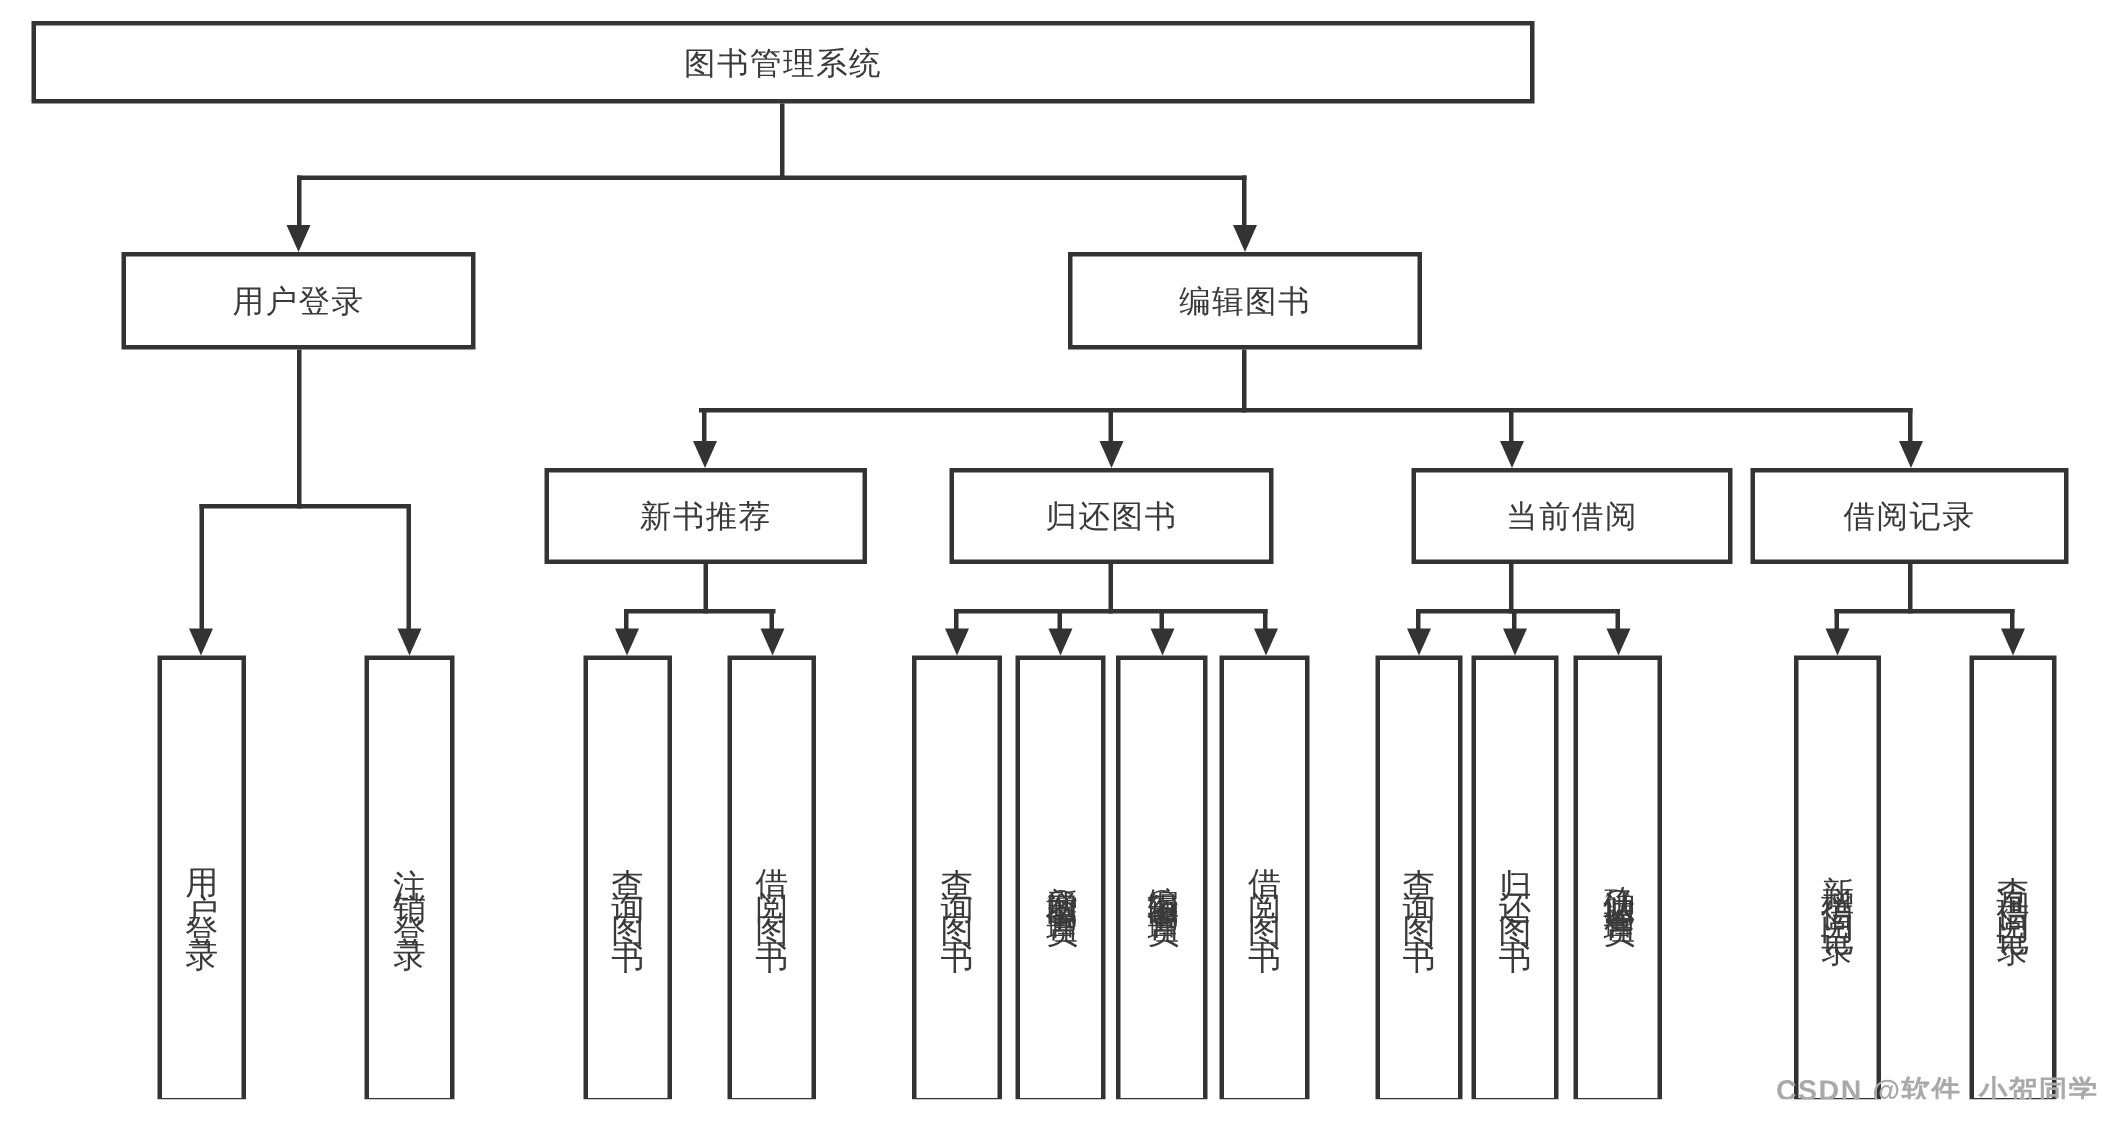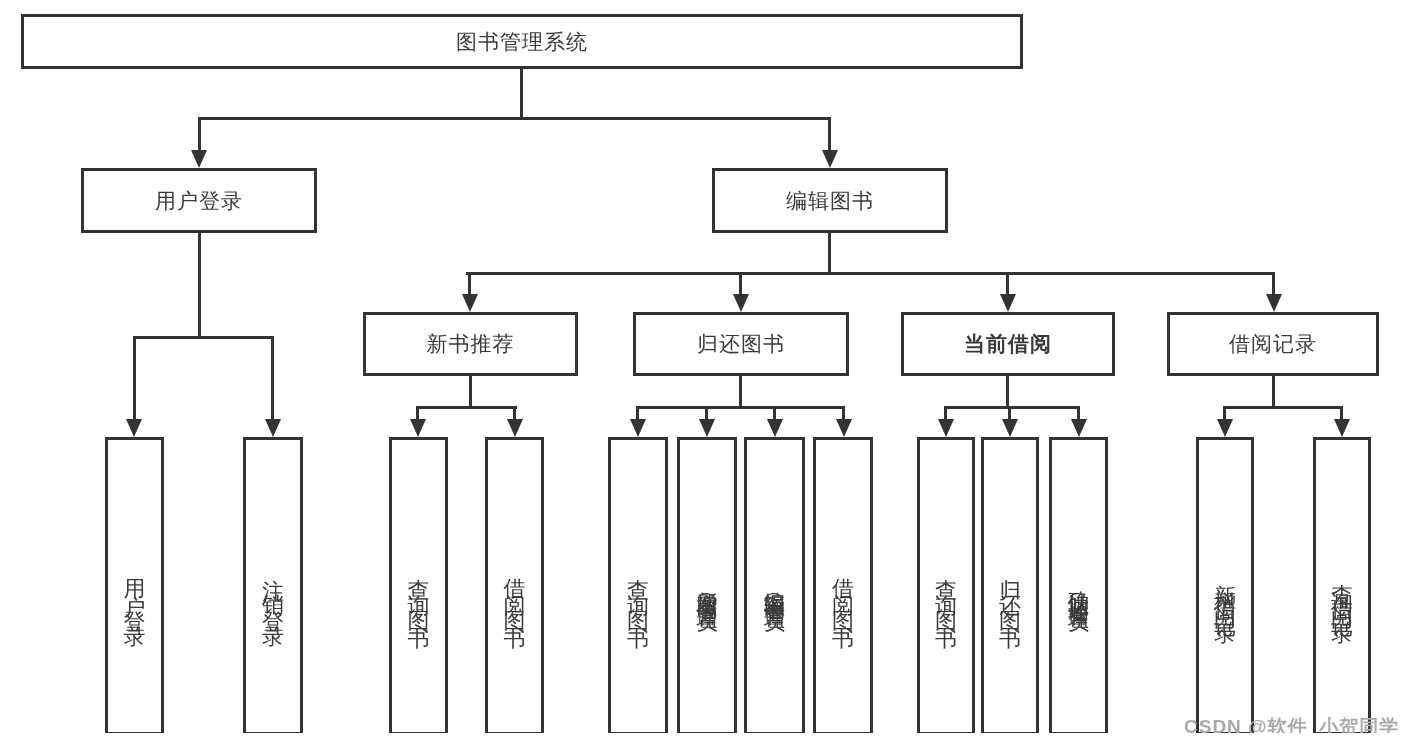--- a/index.html
+++ b/index.html
@@ -62,21 +62,21 @@
   <div class="box" style="left:21px;top:14px;width:1002px;height:55px;">图书管理系统</div>
 
   <div class="box" style="left:81px;top:168px;width:236px;height:65px;">用户登录</div>
 
   <div class="box" style="left:712px;top:168px;width:236px;height:65px;">编辑图书</div>
 
   <div class="box" style="left:363px;top:312px;width:215px;height:64px;">新书推荐</div>
 
   <div class="box" style="left:633px;top:312px;width:216px;height:64px;">归还图书</div>
 
-  <div class="box" style="left:901px;top:312px;width:214px;height:64px;font-weight:bold;">当前借阅</div>
+  <div class="box" style="left:941px;top:312px;width:214px;height:64px;">当前借阅</div>
 
   <div class="box" style="left:1167px;top:312px;width:212px;height:64px;">借阅记录</div>
 
   <div class="box leaf s" style="left:105px;top:437px;width:59px;height:298px;">用户登录</div>
 
   <div class="box leaf s" style="left:243px;top:437px;width:60px;height:298px;">注销登录</div>
 
   <div class="box leaf s" style="left:389px;top:437px;width:59px;height:298px;">查询图书</div>
 
   <div class="box leaf s" style="left:485px;top:437px;width:59px;height:298px;">借阅图书</div>

